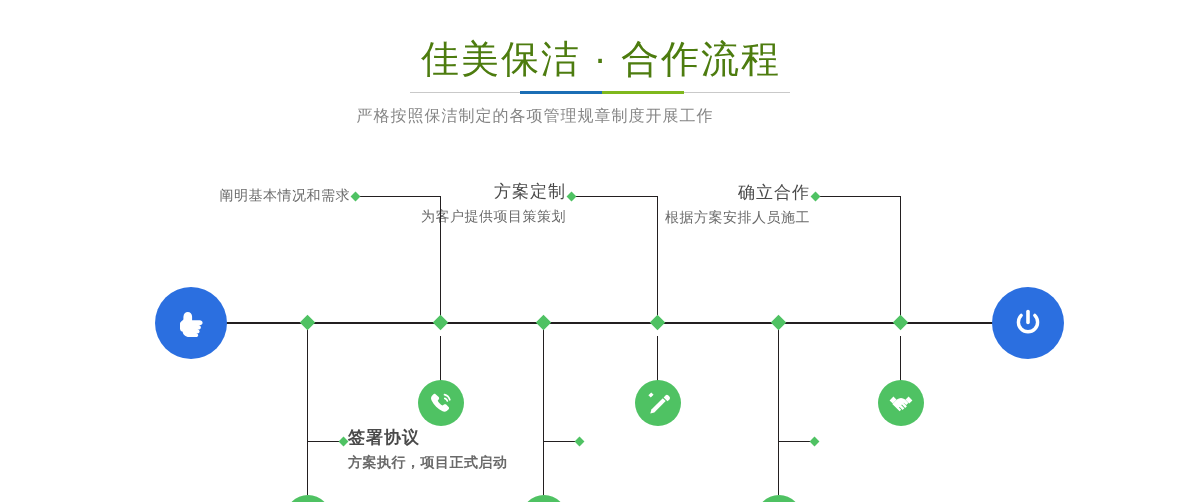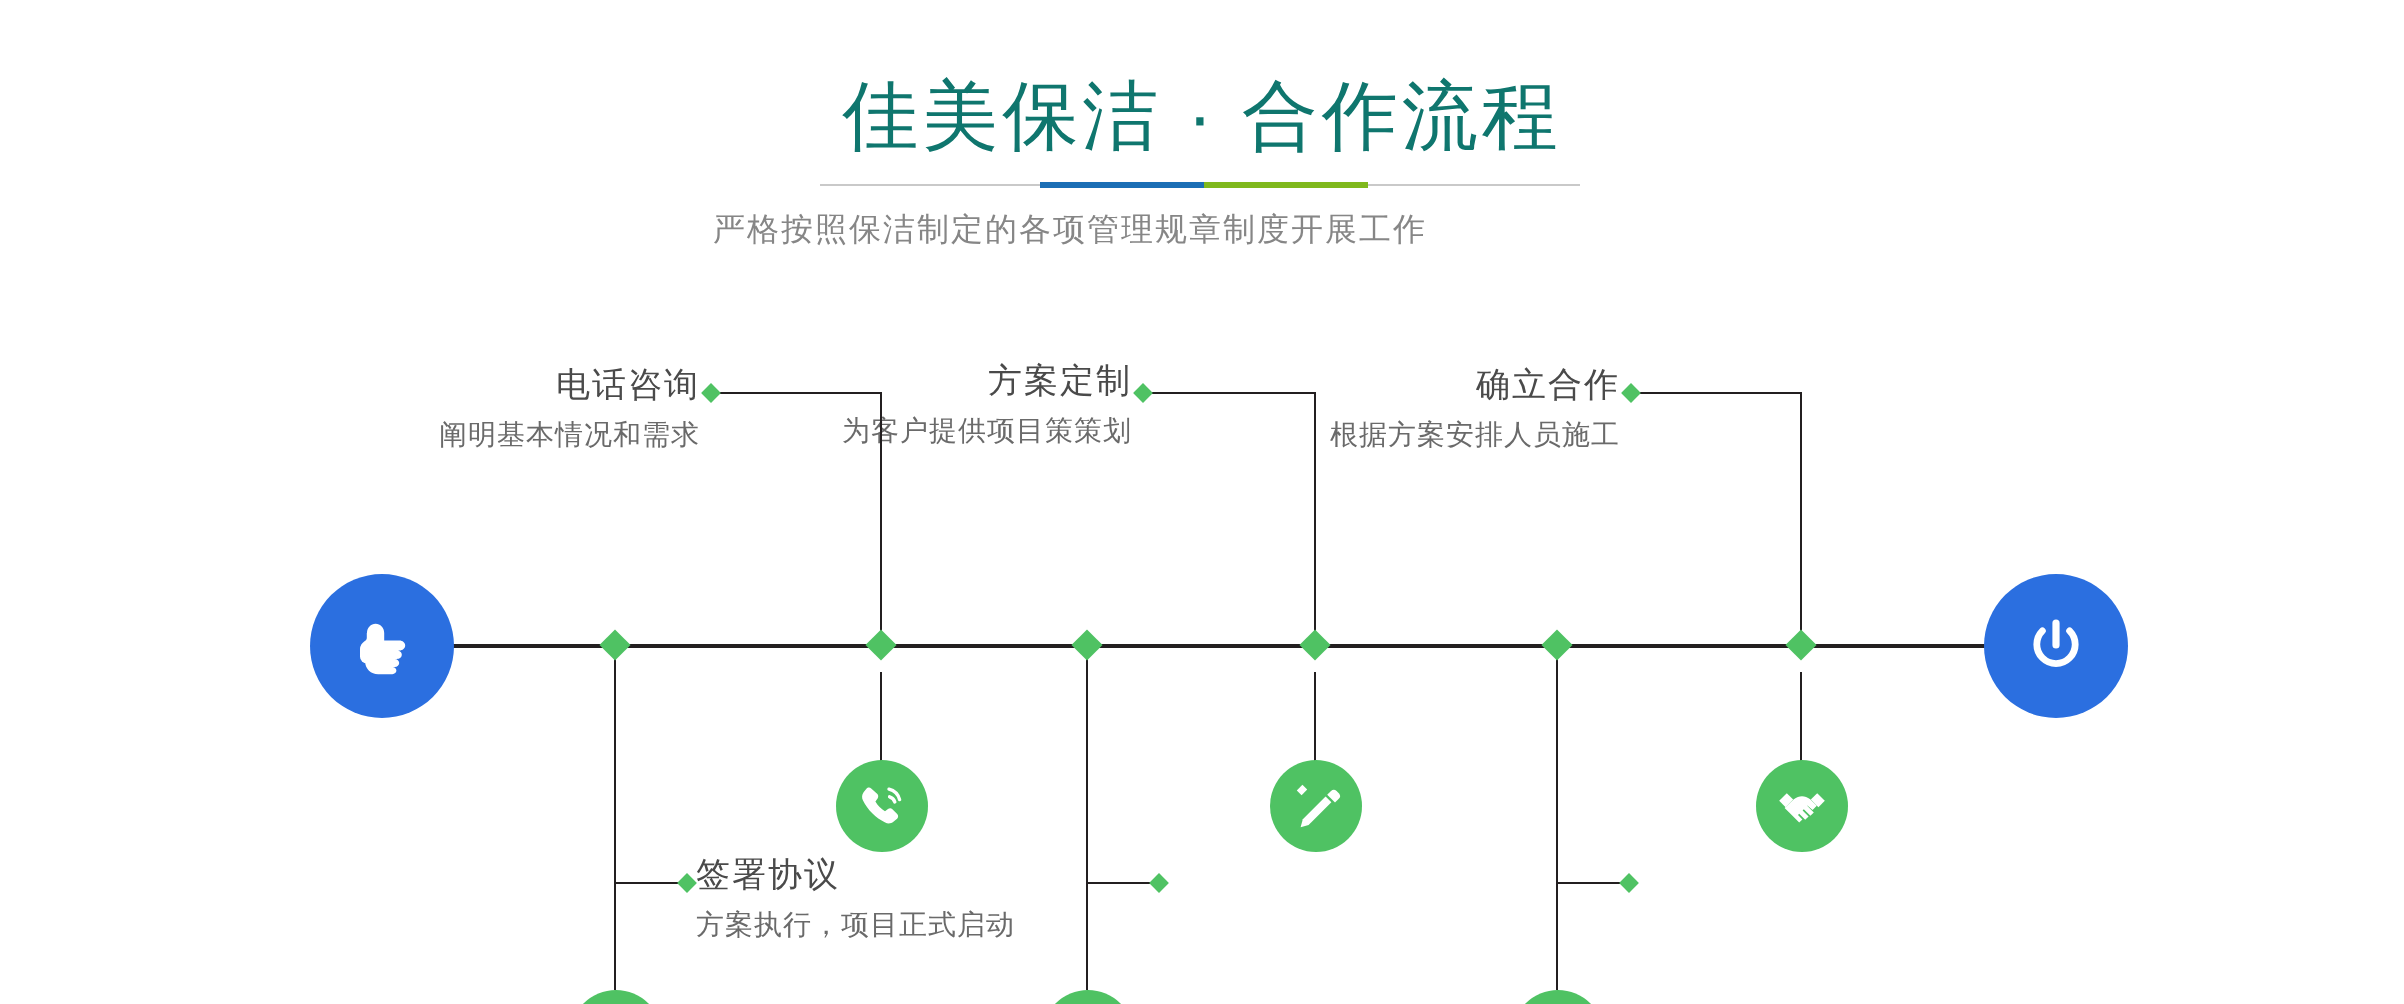--- a/index.html
+++ b/index.html
@@ -28,21 +28,21 @@
   }
   .main-title {
     position: absolute;
     left: 0;
     top: 36px;
     width: 1202px;
     text-align: center;
     font-size: 38px;
     line-height: 46px;
     letter-spacing: 2px;
-    color: #0f766e;
+    color: #4d7c0f;
     font-weight: normal;
     white-space: nowrap;
   }
   .divider {
     position: absolute;
     left: 410px;
     top: 91px;
     width: 380px;
     height: 3px;
   }
@@ -173,21 +173,21 @@
     letter-spacing: 1px;
   }
   .label .desc {
     font-size: 14px;
     line-height: 22px;
     color: #6a6a6a;
     letter-spacing: 0.5px;
     margin-top: 2px;
   }
   .label.above { text-align: right; }
-  .label.below { text-align: left; }
+  .label.below { text-align: left; font-weight: bold; }
 </style>
 </head>
 <body>
 
 <div id="page">
 
   <div class="header">
     <div class="main-title">佳美保洁 · 合作流程</div>
 
     <div class="divider">
@@ -232,21 +232,20 @@
         </svg>
       </span>
     </div>
     <div class="diamond" style="left:435px; top:177px;"></div>
     <div class="stem" style="left:440px; top:196px; height:48px;"></div>
     <div class="stem" style="left:440px; top:196px; height:0px;"></div>
     <div class="stem" style="left:440px; top:56px; height:126px;"></div>
     <div class="arm" style="left:355px; top:56px; width:86px;"></div>
     <div class="tip" style="left:352px; top:53px;"></div>
     <div class="label above" style="left:100px; top:42px; width:250px;">
-      <div class="title">电话咨询</div>
       <div class="desc">阐明基本情况和需求</div>
     </div>
 
     <div class="node-icon" style="left:285px; top:355px;">
       
     </div>
     <div class="diamond" style="left:302px; top:177px;"></div>
     <div class="stem" style="left:307px; top:182px; height:173px;"></div>
 
     <div class="arm" style="left:307px; top:301px; width:36px;"></div>

